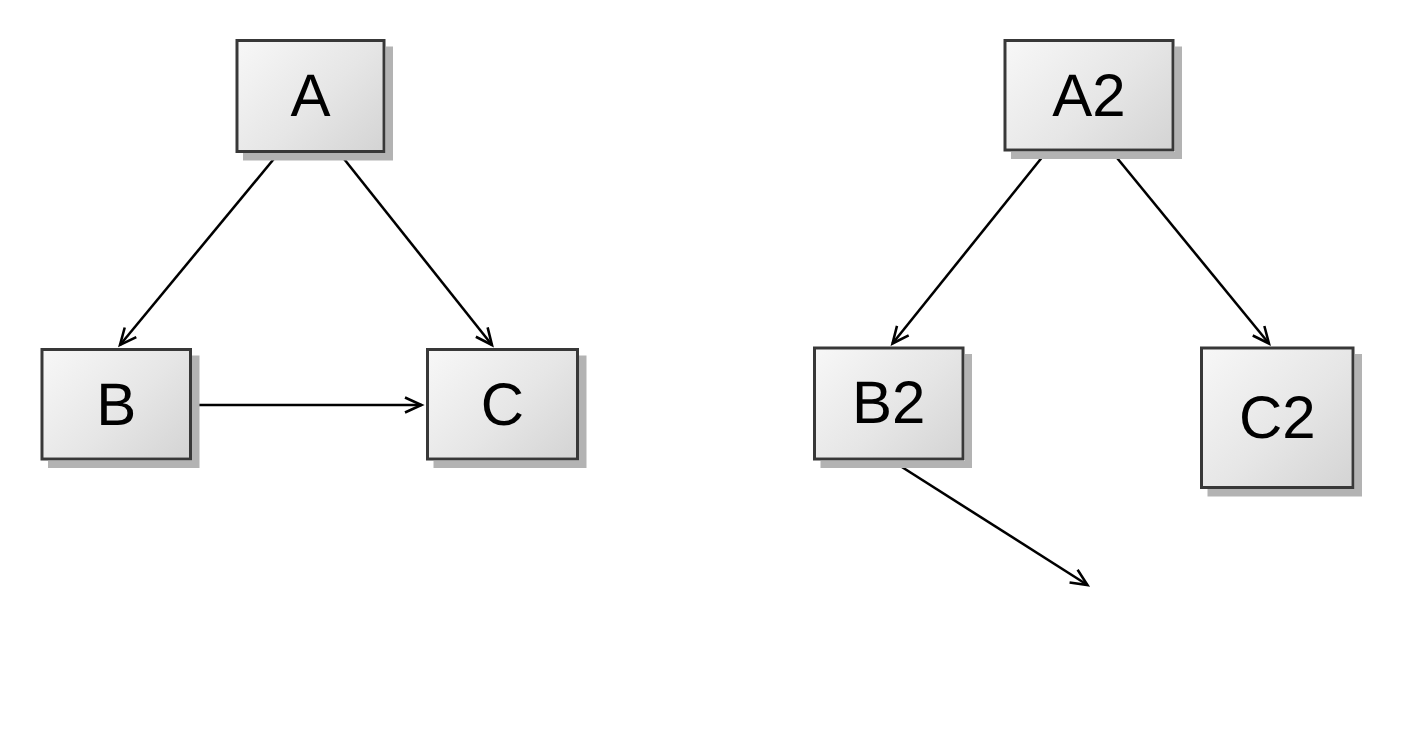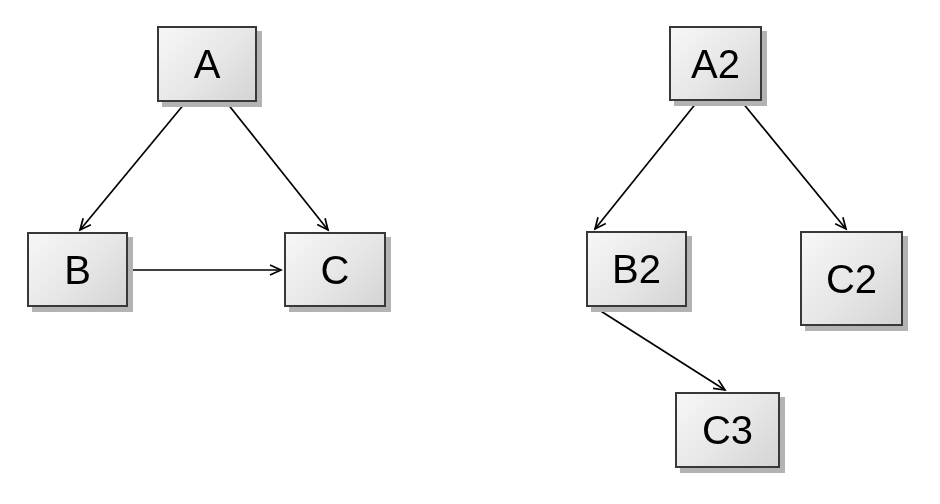--- a/index.html
+++ b/index.html
@@ -38,22 +38,22 @@
     font-size: 40px;
     line-height: 1;
     letter-spacing: 0px;
     user-select: none;
   }
   
   .node-a  { left: 157px; top:  26px; width: 100px; height: 76px; }
   .node-b  { left:  27px; top: 232px; width: 101px; height: 75px; }
   .node-c  { left: 284px; top: 232px; width: 102px; height: 75px; }
   
-  .node-a2 { left: 669px; top:  26px; width: 93px; height: 75px; }
-  .node-b2 { left: 542px; top: 231px; width: 101px; height: 76px; margin-left: 44px; }
+  .node-a2 { left: 669px; top:  26px; width: 114px; height: 75px; }
+  .node-b2 { left: 542px; top: 231px; width: 101px; height: 76px; }
   .node-c2 { left: 800px; top: 231px; width: 103px; height: 95px; }
   .node-c3 { left: 675px; top: 392px; width: 105px; height: 76px; }
   .edge {
     stroke: #000000;
     stroke-width: 1.7;
     fill: none;
   }
 </style>
 </head>
 <body>
@@ -88,17 +88,14 @@
 
   <div class="node node-a2">
     <span class="node-label">A2</span>
   </div>
   <div class="node node-b2">
     <span class="node-label">B2</span>
   </div>
   <div class="node node-c2">
     <span class="node-label">C2</span>
   </div>
-  <div class="node node-c3">
-    <span class="node-label">C3</span>
-  </div>
 
 </div>
 
 </body></html>

